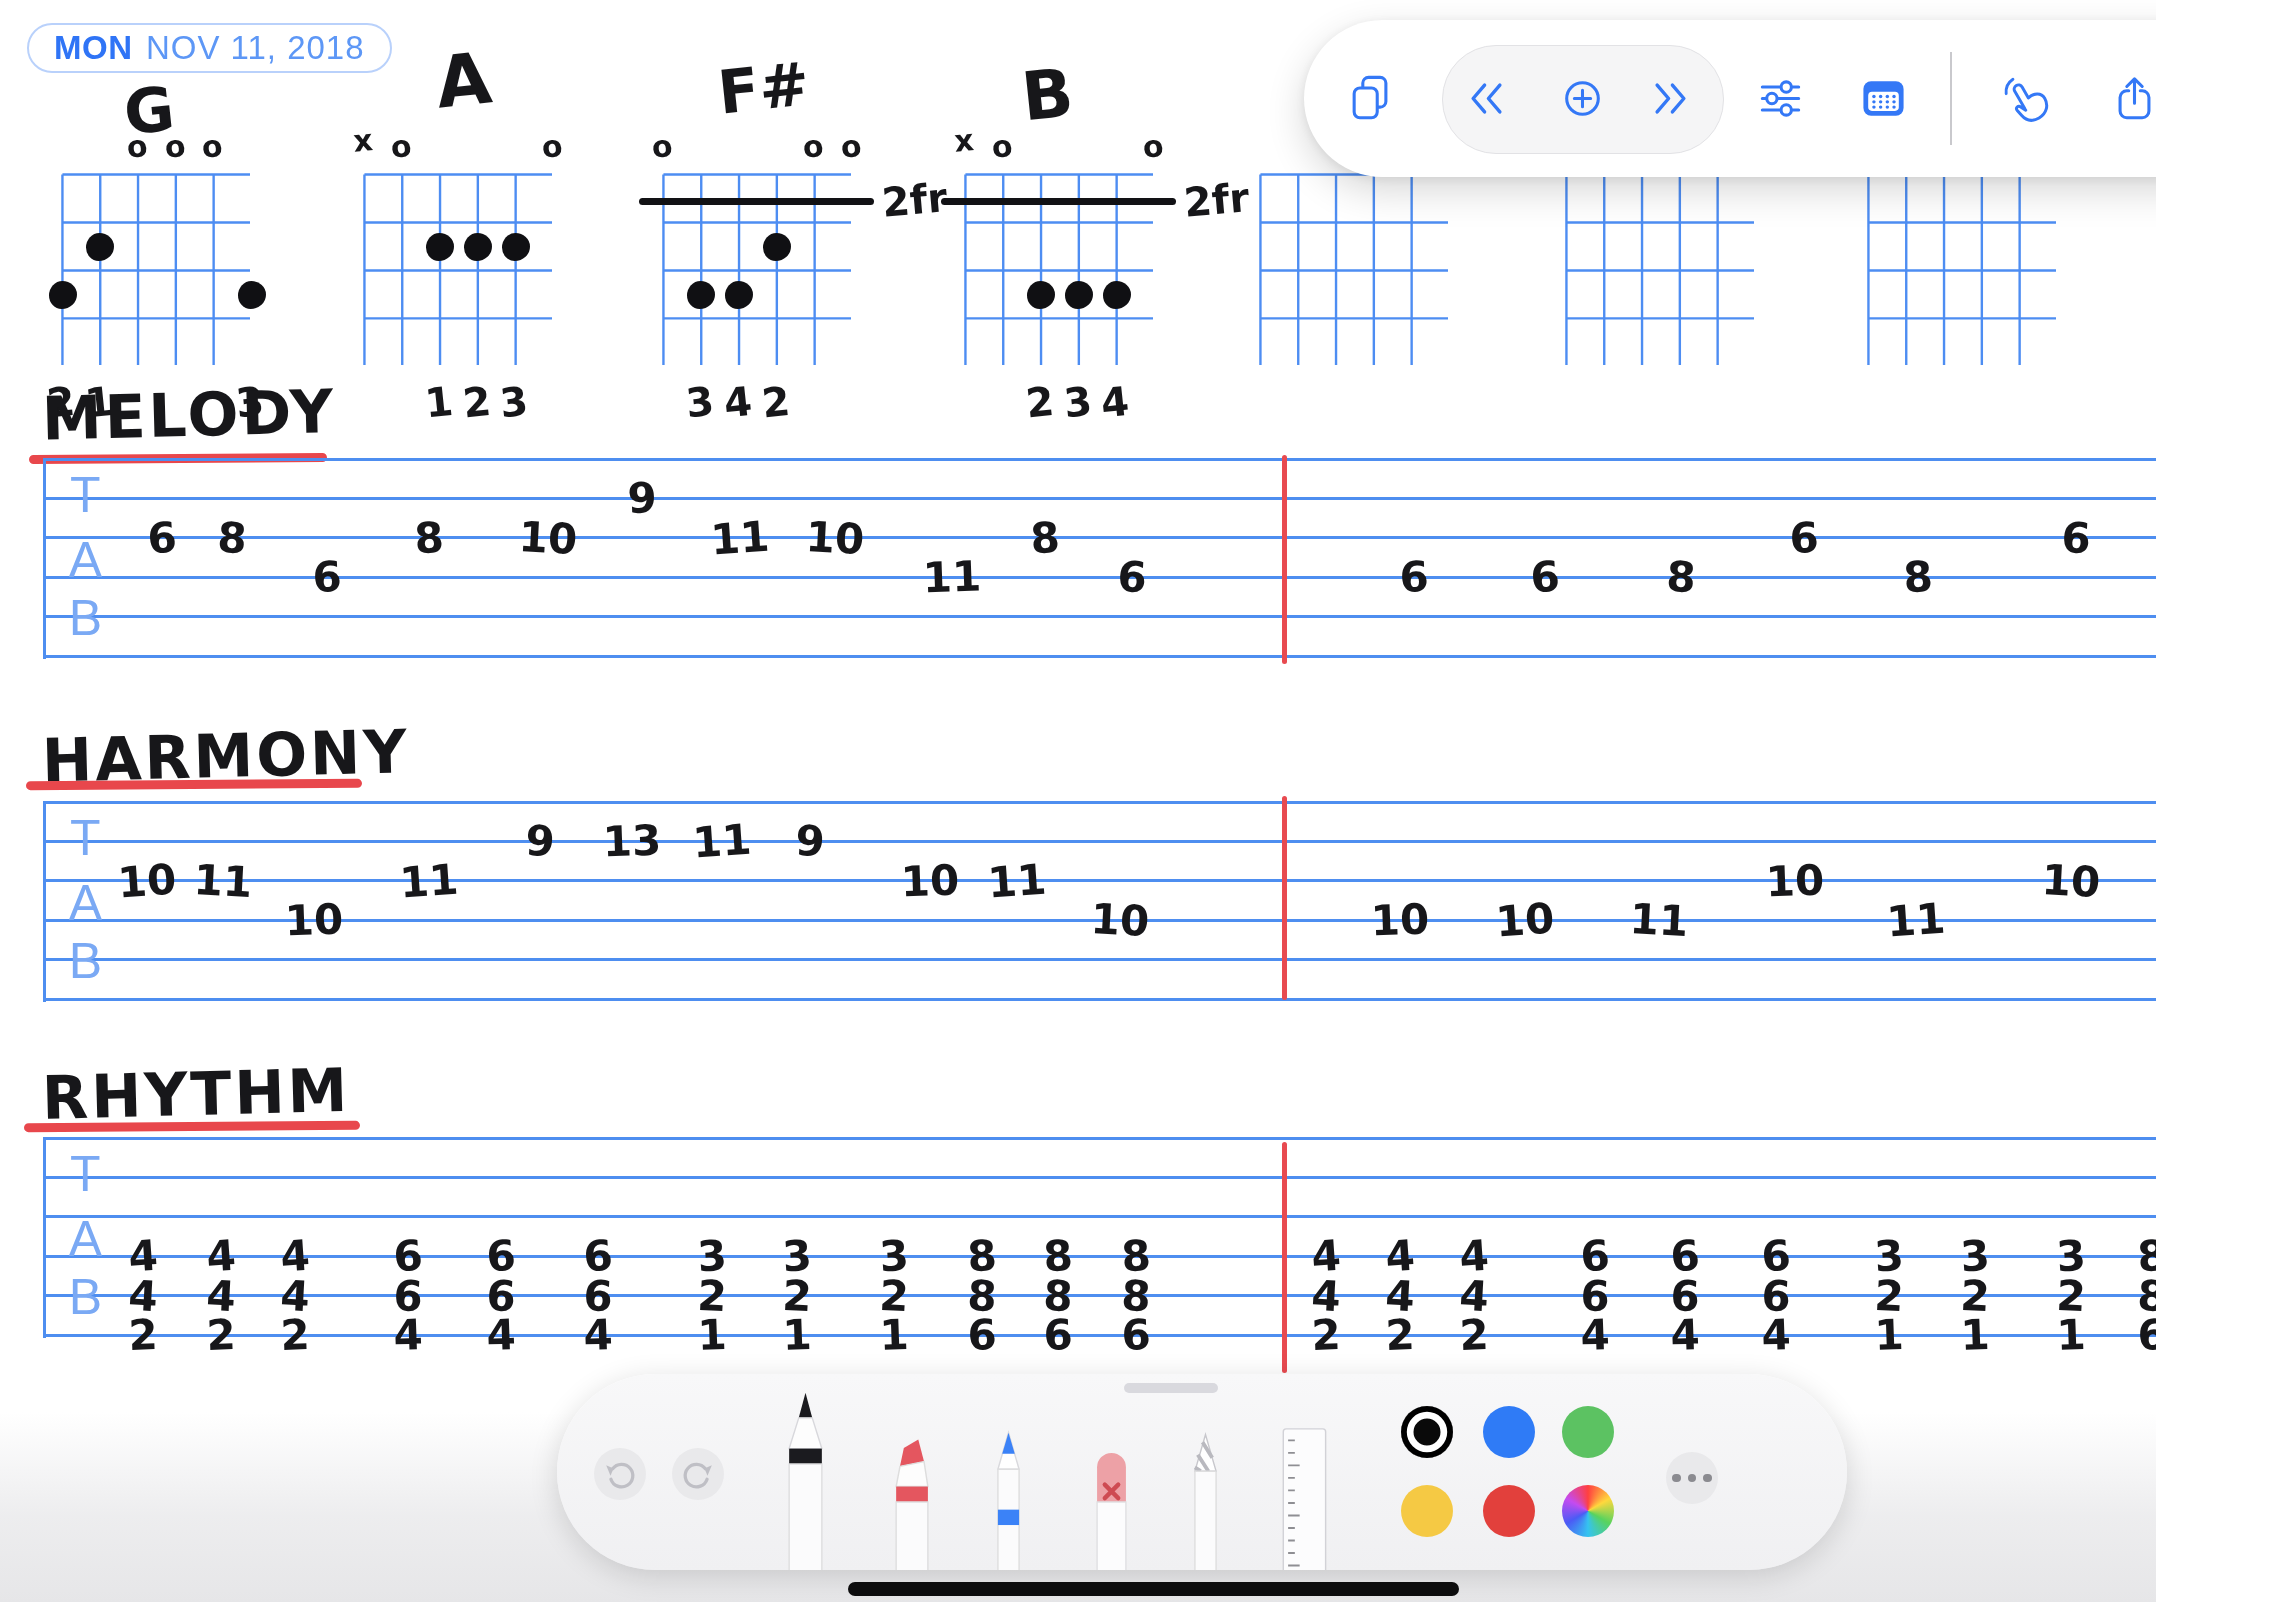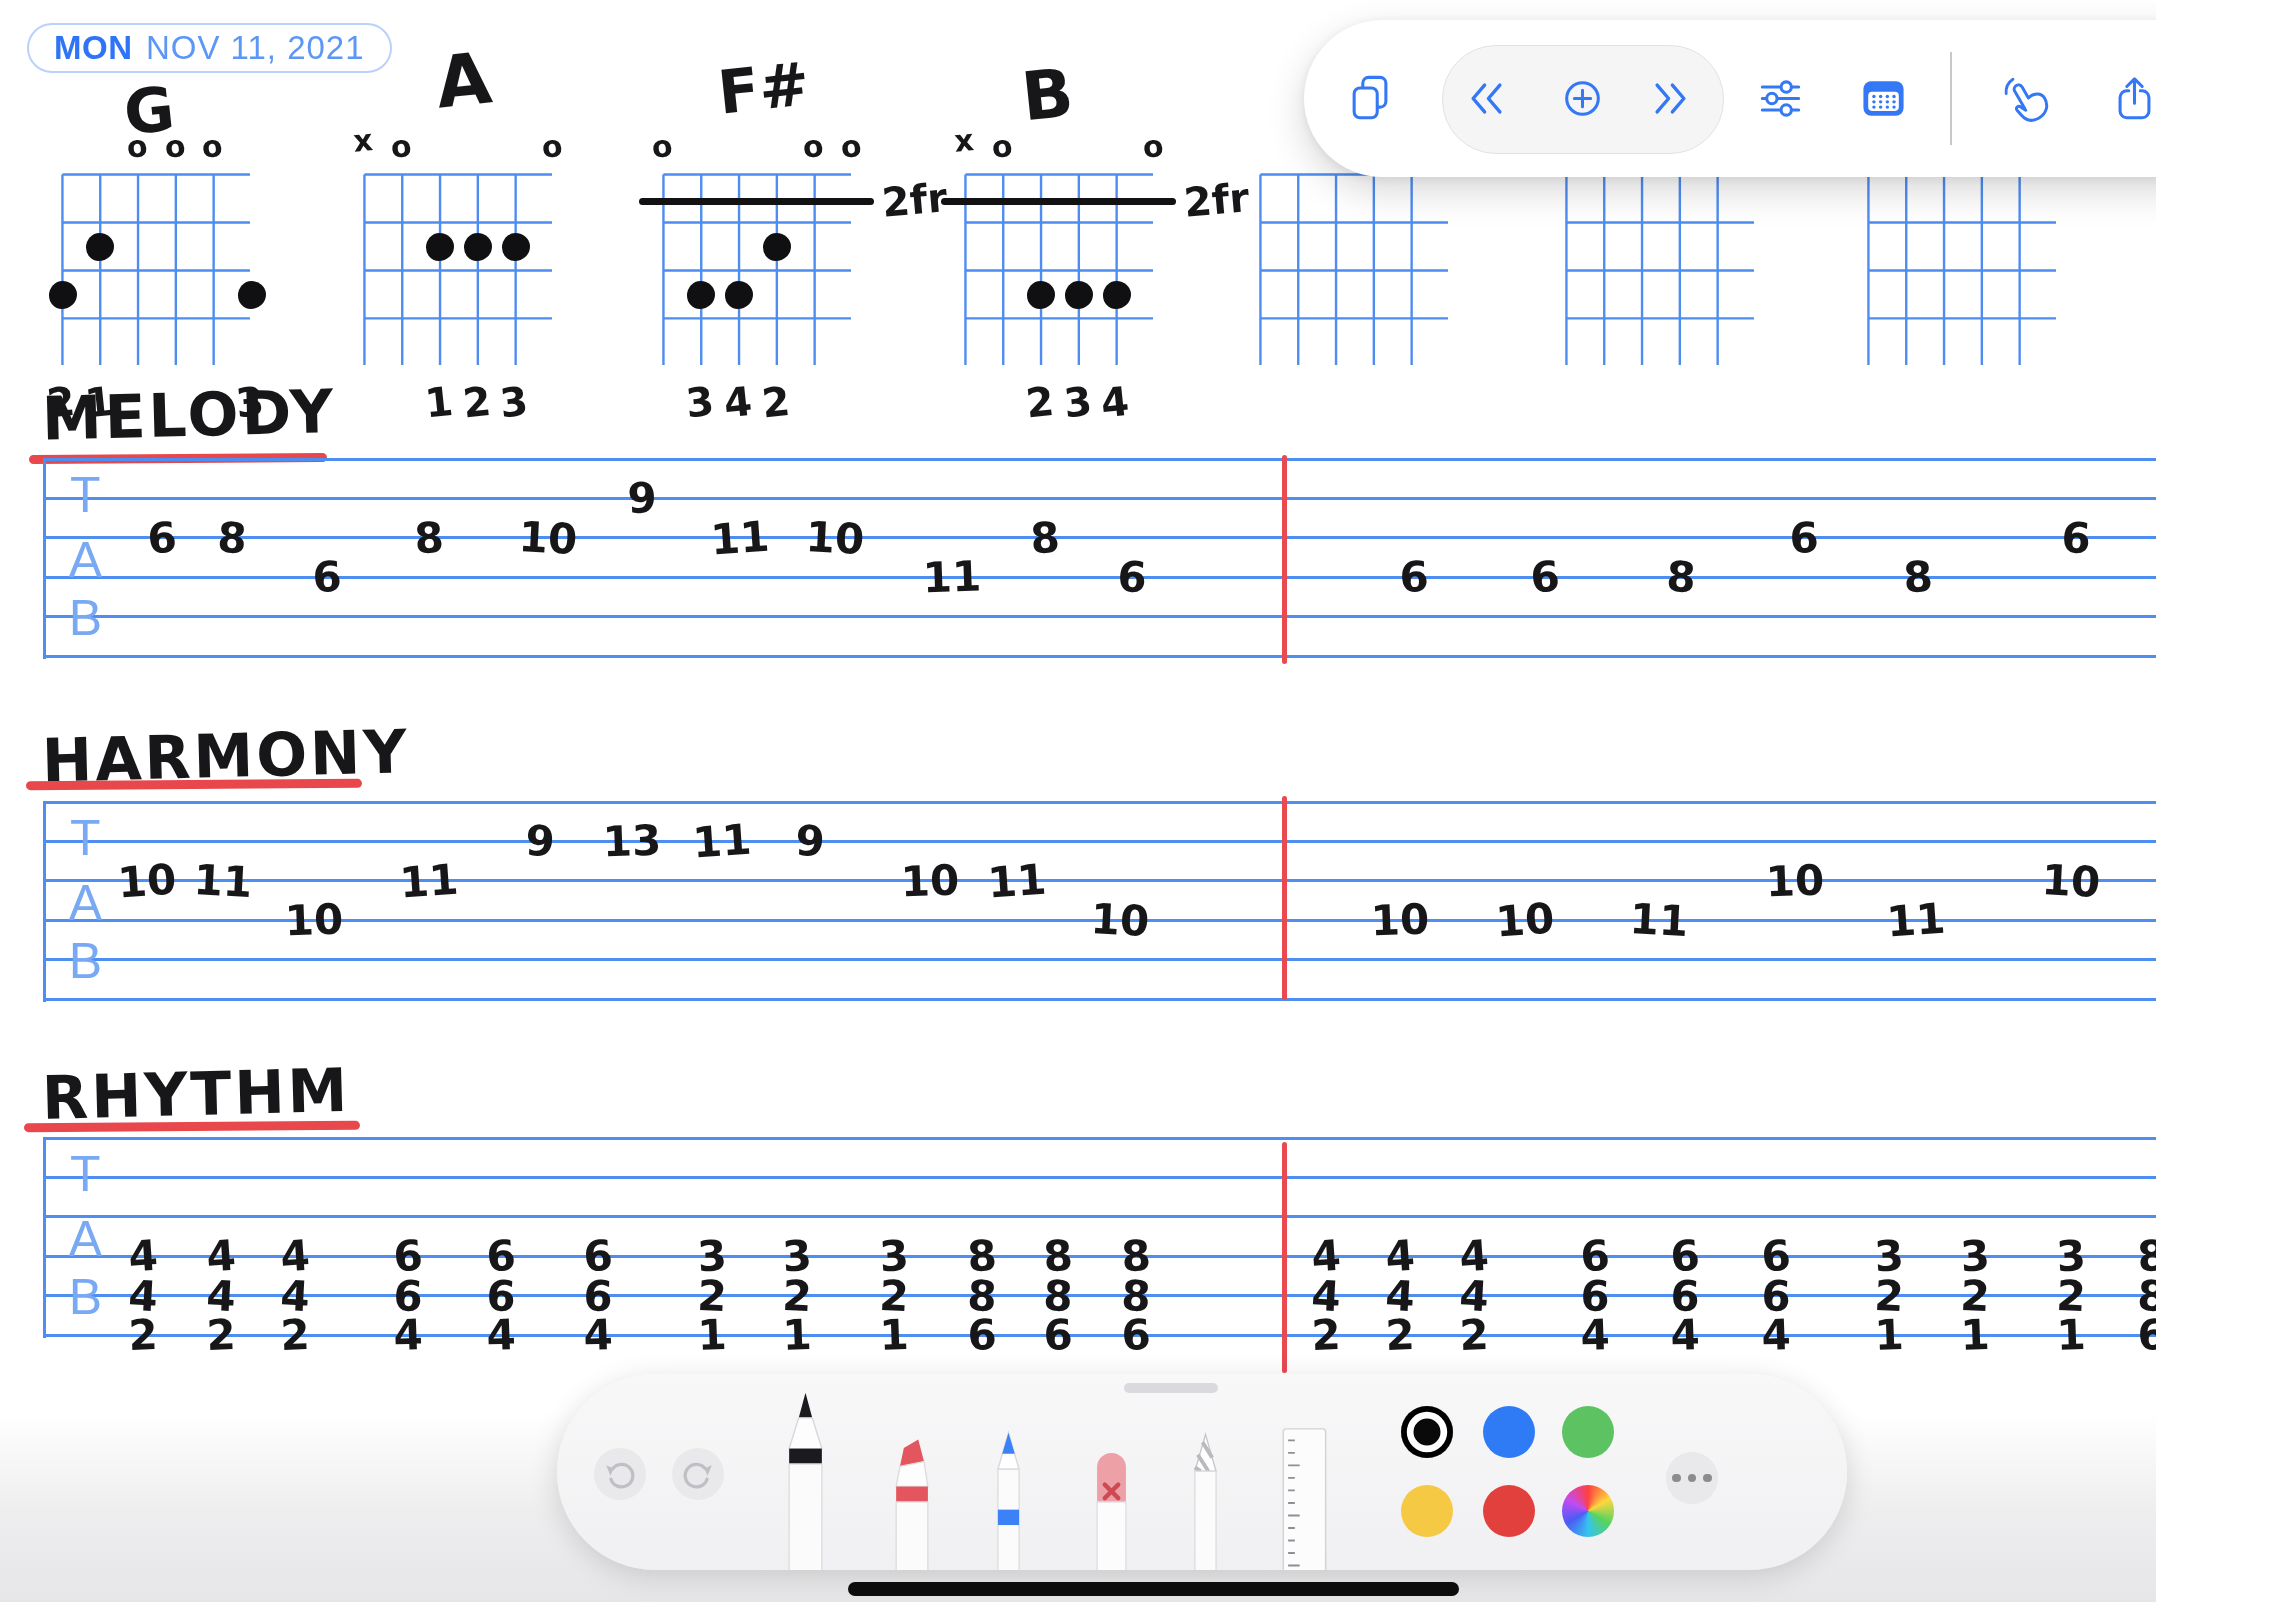--- a/index.html
+++ b/index.html
@@ -61,21 +61,21 @@
     background:#0c0c0d;z-index:40;}
   .pencil-num{position:absolute;left:0;top:142px;width:77px;text-align:center;font-size:18px;color:#9a9aa0;}
 </style>
 </head>
 <body>
 
 <div id="canvas">
 
   <div class="date-badge">
     <span class="date-day">MON</span>
-    <span class="date-text">NOV 11, 2021</span>
+    <span class="date-text">NOV 11, 2018</span>
   </div>
 
   <div id="chord-row">
       <div class="chord" style="left: 61px; top: 173px;">
         <svg width="192" height="195" class="chord-grid" viewBox="0 0 197 200">
           <line x1="1.5" y1="1.5" x2="1.5" y2="201.5" stroke="#4D8DF2" stroke-width="2.5"></line>
           <line x1="40.9" y1="1.5" x2="40.9" y2="201.5" stroke="#4D8DF2" stroke-width="2.5"></line>
           <line x1="80.3" y1="1.5" x2="80.3" y2="201.5" stroke="#4D8DF2" stroke-width="2.5"></line>
           <line x1="119.69999999999999" y1="1.5" x2="119.69999999999999" y2="201.5" stroke="#4D8DF2" stroke-width="2.5"></line>
           <line x1="159.1" y1="1.5" x2="159.1" y2="201.5" stroke="#4D8DF2" stroke-width="2.5"></line>

